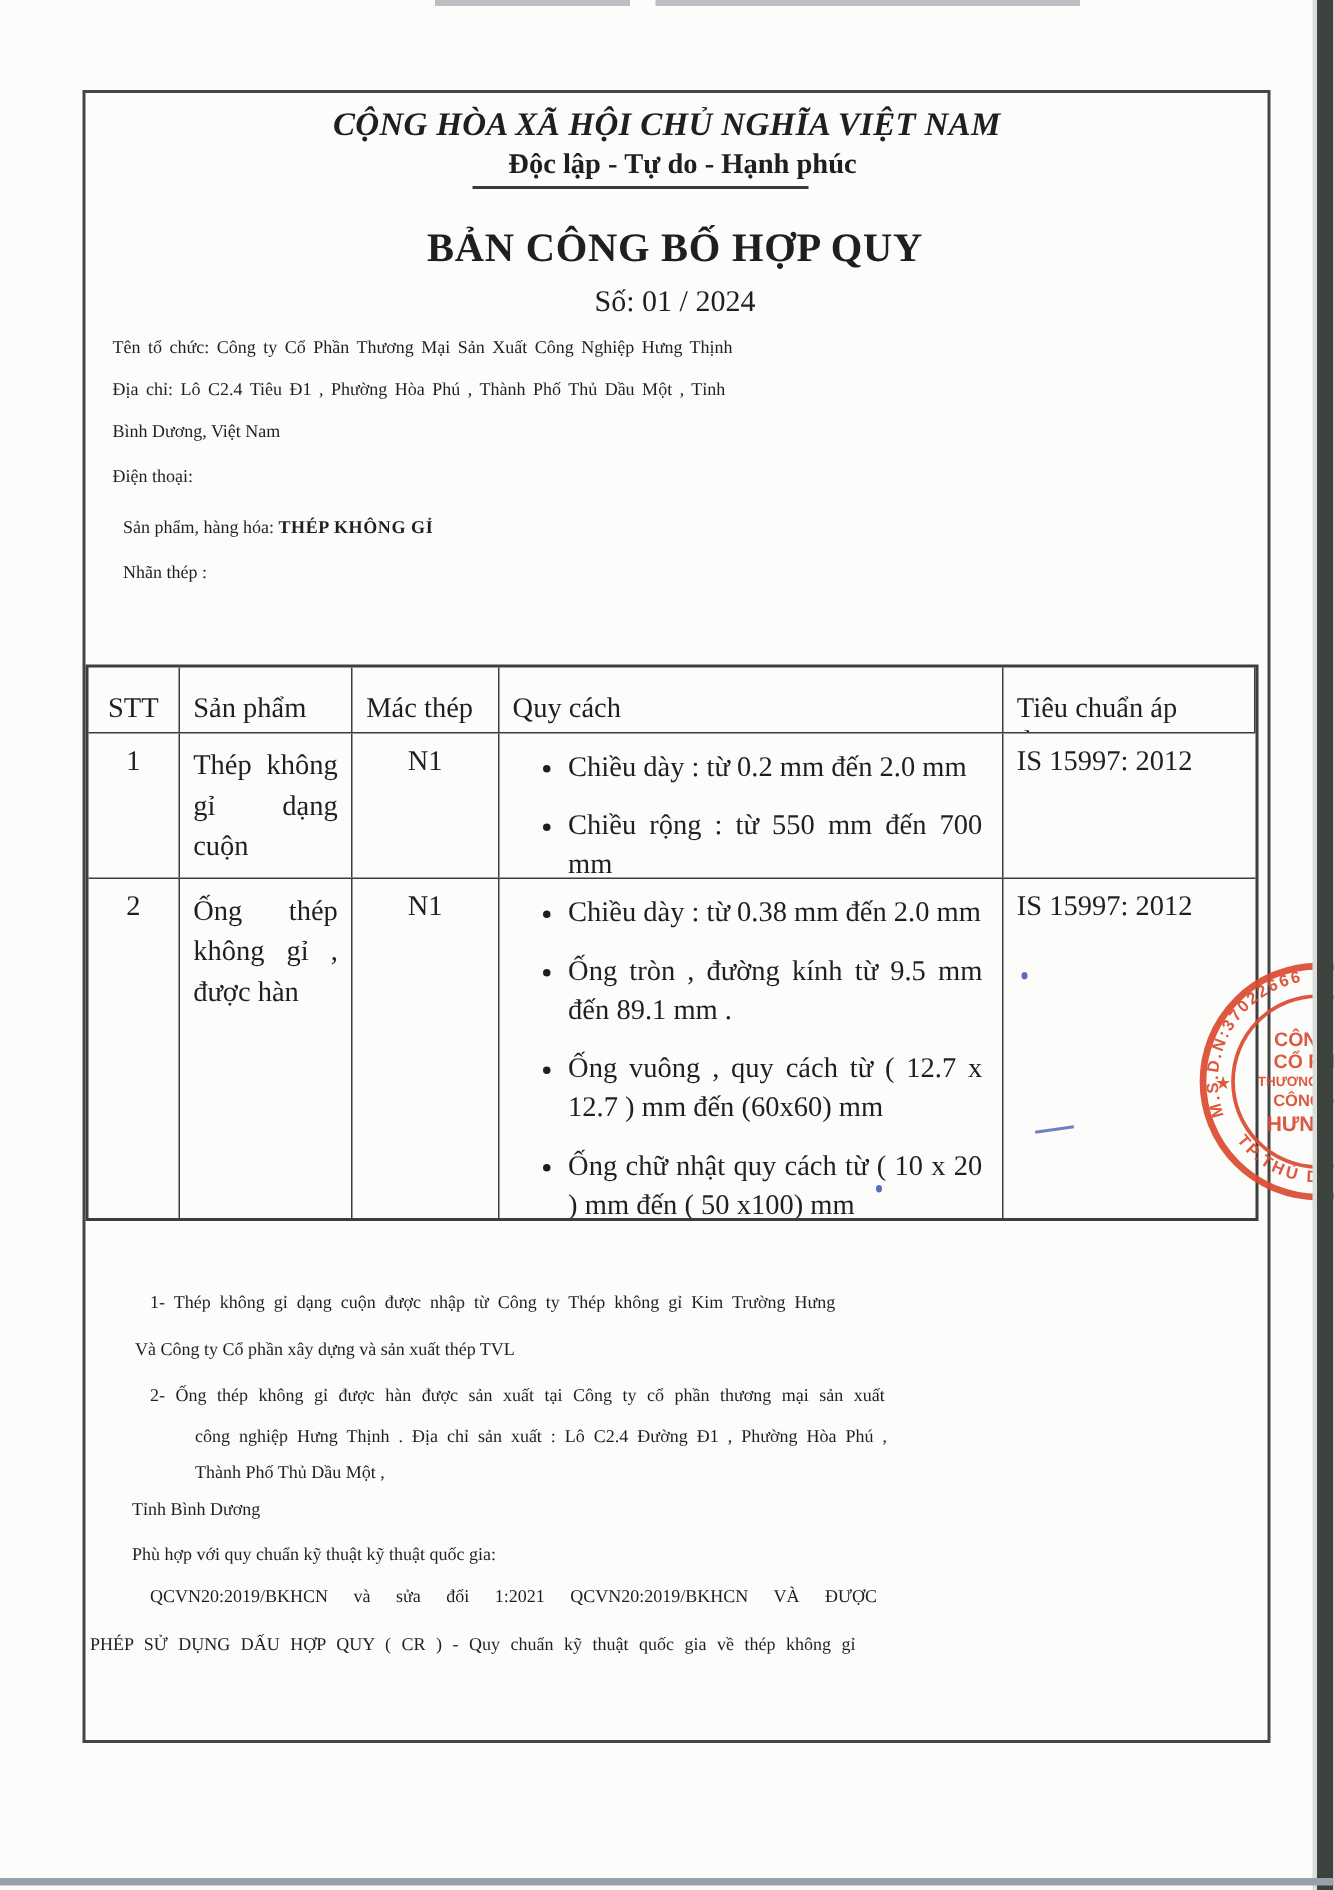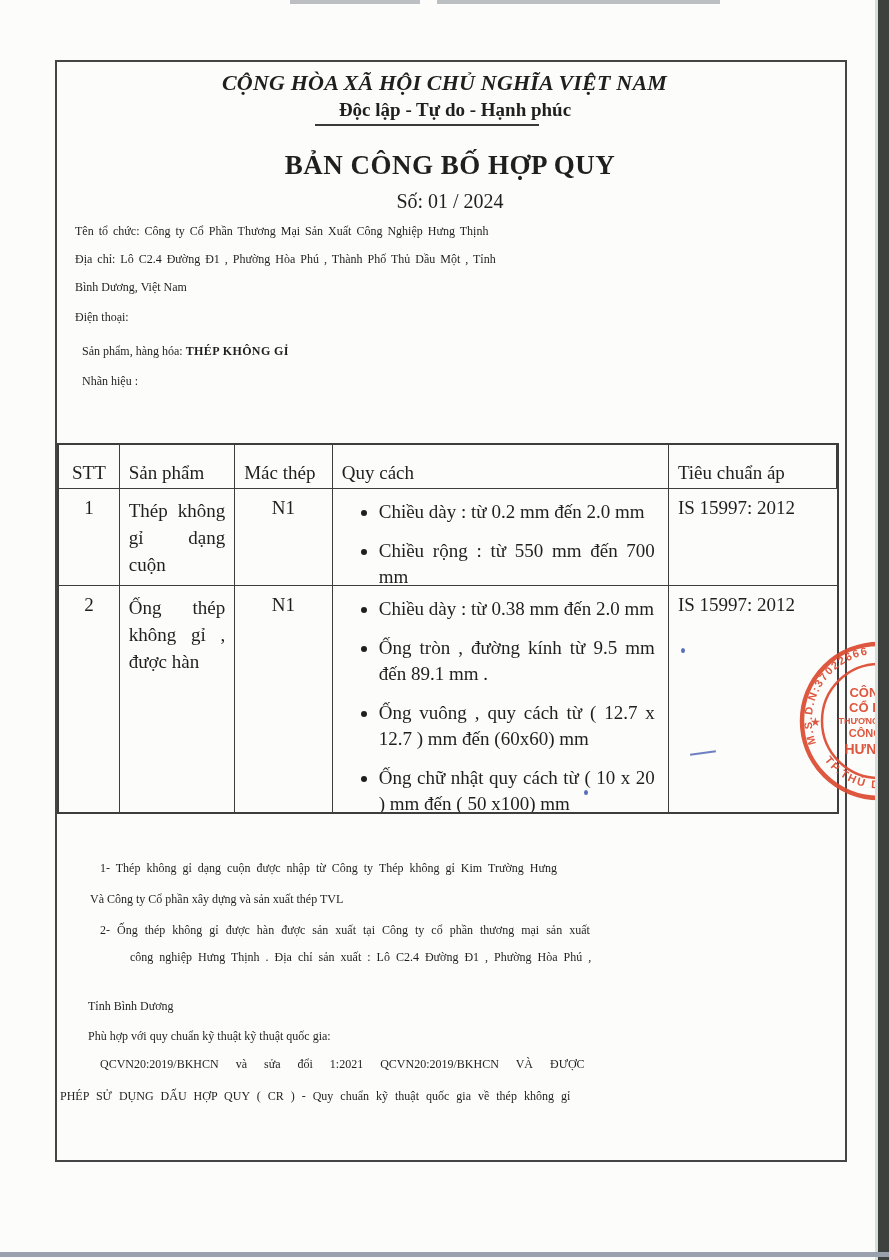--- a/index.html
+++ b/index.html
@@ -150,25 +150,25 @@
 
   <div class="frame"></div>
 
   <div class="abs national-title">CỘNG HÒA XÃ HỘI CHỦ NGHĨA VIỆT NAM</div>
   <div class="abs motto">Độc lập - Tự do - Hạnh phúc</div>
   <div class="abs motto-underline"></div>
   <div class="abs doc-title">BẢN CÔNG BỐ HỢP QUY</div>
   <div class="abs doc-number">Số: 01 / 2024</div>
 
   <div class="abs line org">Tên tổ chức: Công ty Cổ Phần Thương Mại Sản Xuất Công Nghiệp Hưng Thịnh</div>
-  <div class="abs line addr1">Địa chỉ: Lô C2.4 Đường Đ1 , Phường Hòa Phú , Thành Phố Thủ Dầu Một , Tỉnh</div>
+  <div class="abs line addr1">Địa chỉ: Lô C2.4 Tiêu Đ1 , Phường Hòa Phú , Thành Phố Thủ Dầu Một , Tỉnh</div>
   <div class="abs line addr2">Bình Dương, Việt Nam</div>
   <div class="abs line phone">Điện thoại:</div>
   <div class="abs line product"><span>Sản phẩm, hàng hóa: </span><b>THÉP KHÔNG GỈ</b></div>
-  <div class="abs line brand">Nhãn hiệu :</div>
+  <div class="abs line brand">Nhãn thép :</div>
 
   <div class="doc-table">
     <div class="tr head">
       <div class="td c-stt">STT</div>
       <div class="td c-prod">Sản phẩm</div>
       <div class="td c-grade" style="text-align:left">Mác thép</div>
       <div class="td c-spec">Quy cách</div>
       <div class="td c-std">Tiêu chuẩn áp dụng</div>
     </div>
 
@@ -202,20 +202,21 @@
         </ul>
       </div>
       <div class="td c-std">IS 15997: 2012</div>
     </div>
   </div>
 
   <div class="abs line n1l1">1- Thép không gỉ dạng cuộn được nhập từ Công ty Thép không gỉ Kim Trường Hưng</div>
   <div class="abs line n1l2">Và Công ty Cổ phần xây dựng và sản xuất thép TVL</div>
   <div class="abs line n2l1">2- Ống thép không gỉ được hàn được sản xuất tại Công ty cổ phần thương mại sản xuất</div>
   <div class="abs line n2l2">công nghiệp Hưng Thịnh . Địa chỉ sản xuất : Lô C2.4 Đường Đ1 , Phường Hòa Phú ,</div>
+  <div class="abs line n2l3">Thành Phố Thủ Dầu Một ,</div>
   <div class="abs line prov">Tỉnh Bình Dương</div>
   <div class="abs line conf0">Phù hợp với quy chuẩn kỹ thuật kỹ thuật quốc gia:</div>
   <div class="abs line conf1">QCVN20:2019/BKHCN và sửa đổi 1:2021 QCVN20:2019/BKHCN VÀ ĐƯỢC</div>
   <div class="abs line conf2">PHÉP SỬ DỤNG DẤU HỢP QUY ( CR ) -  Quy chuẩn kỹ thuật quốc gia về thép không gỉ</div>
 
   <div class="ink-dot" style="left:681px; top:648px;"></div>
   <div class="ink-dash" style="left:690px; top:752px;"></div>
   <div class="ink-dot" style="left:584px; top:790px;"></div>
 
   <div class="stamp-wrap">

